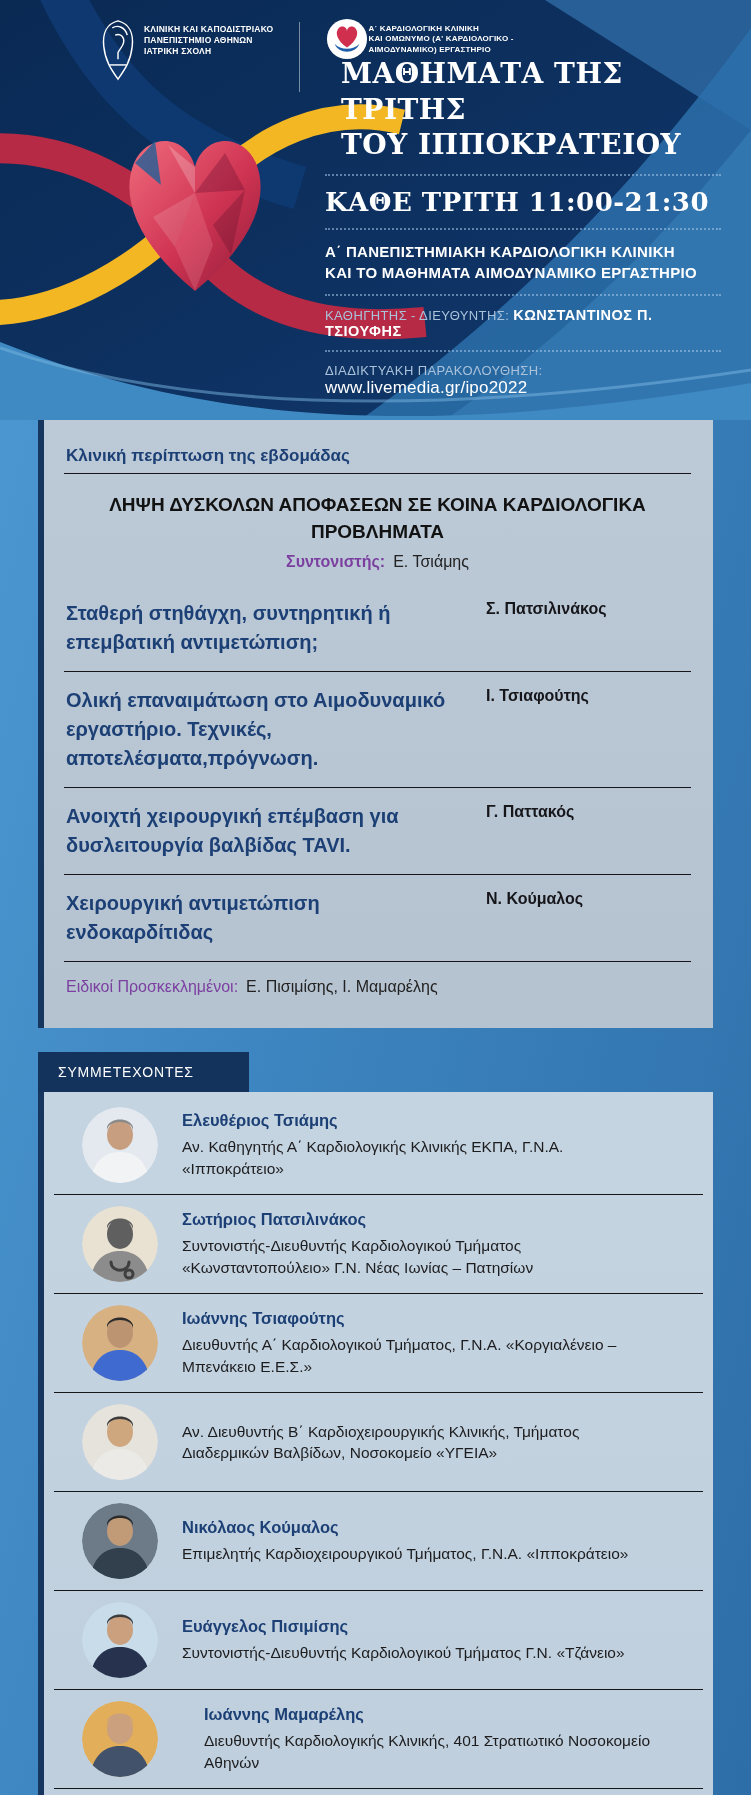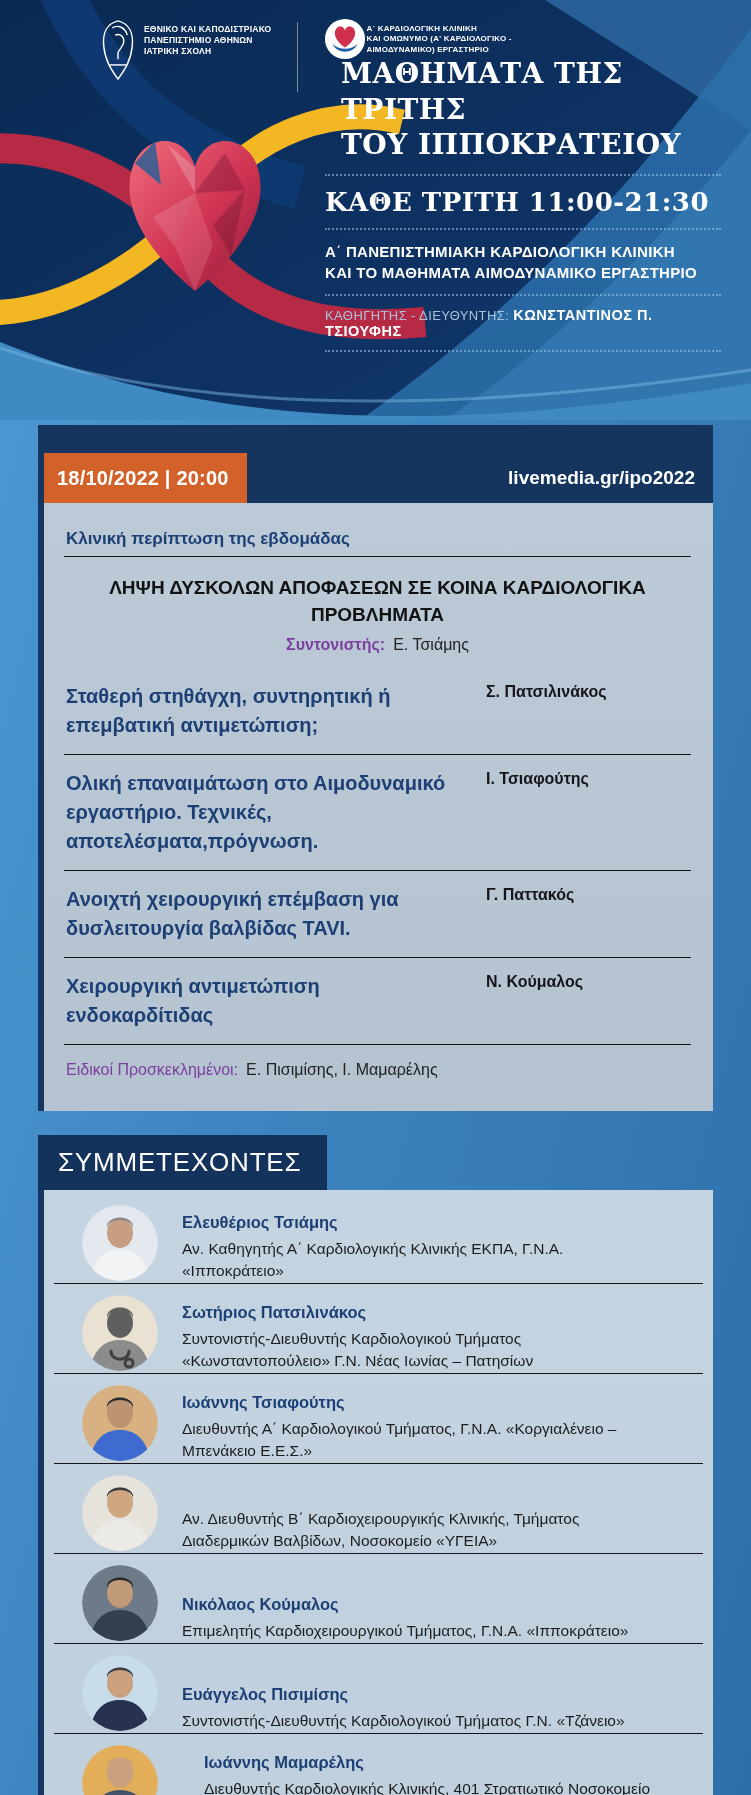--- a/index.html
+++ b/index.html
@@ -66,30 +66,30 @@
   .talk-row{display:flex;align-items:flex-start;padding:14px 0 14px 2px;border-top:1.5px solid #15151a;}
   .talk-row:first-child{border-top:none;}
   .talk-title{width:420px;color:#1c4075;font-weight:bold;font-size:20px;line-height:1.45;padding-right:18px;box-sizing:border-box;}
   .talk-speaker{flex:1;color:#15151a;font-weight:bold;font-size:16px;padding-top:1px;}
   .talks{border-bottom:1.5px solid #15151a;}
   .special-guests{margin:16px 0 4px 2px;font-size:16px;color:#222;}
   .special-guests .label{color:#7b3fa0;font-weight:normal;margin-right:8px;margin-top:36px;}
   
   .participants-bar{
     display:inline-block;background:#14335c;color:#fff;
-    font-size:26px;letter-spacing:.8px;padding:12px 26px 12px 20px;
+    font-size:14px;letter-spacing:.8px;padding:12px 26px 12px 20px;
     margin-top:24px;min-width:165px;
   }
   .participants-panel{
     background:linear-gradient(180deg,#c5d4e1 0%,#bfcfdd 100%);
     padding:4px 10px 14px 10px;
   }
   .participant-row{
-    display:flex;align-items:flex-end;gap:24px;
-    padding:11px 4px 2px 28px;border-bottom:1.5px solid #15151a;
+    display:flex;align-items:center;gap:24px;
+    padding:11px 4px 11px 28px;border-bottom:1.5px solid #15151a;
   }
   .participant-row:last-child{border-bottom:1.5px solid #15151a;gap:46px;}
   .avatar{width:76px;height:76px;border-radius:50%;overflow:hidden;flex:0 0 76px;}
   .avatar svg{display:block;}
   .av-bg-circle{fill:var(--av-bg,#dde4ea);}
   .av-head{fill:var(--av-head,#c79e7f);}
   .av-hair{fill:var(--av-hair,#555);}
   .av-body{fill:var(--av-body,#888);}
   .av-steth{display:none;stroke:#3f3f3f;fill:none;stroke-width:3;stroke-linecap:round;}
   .av-steth-circle{display:none;fill:none;stroke:#3f3f3f;stroke-width:3;}
@@ -133,21 +133,21 @@
     <div class="logo-block">
       <svg class="uoa-emblem" viewBox="0 0 60 90" aria-hidden="true">
         <g stroke="#ffffff" stroke-width="2" fill="none">
           <path d="M30,4 C46,8 52,22 50,40 C48,60 40,72 30,86 C20,72 12,60 10,40 C8,22 14,8 30,4 Z"></path>
           <path d="M22,14 C30,9 40,13 43,24"></path>
           <path d="M26,24 C34,21 39,27 38,34 C37,41 32,43 30,49 L30,58"></path>
           <path d="M18,66 h24"></path>
         </g>
       </svg>
       <div class="logo-caption">
-        <div>ΕΘΝΙΚΟ ΚΑΙ ΚΑΠΟΔΙΣΤΡΙΑΚΟ</div>
+        <div>ΚΛΙΝΙΚΗ ΚΑΙ ΚΑΠΟΔΙΣΤΡΙΑΚΟ</div>
         <div>ΠΑΝΕΠΙΣΤΗΜΙΟ ΑΘΗΝΩΝ</div>
         <div>ΙΑΤΡΙΚΗ ΣΧΟΛΗ</div>
       </div>
     </div>
     <div class="logo-divider"></div>
     <div class="logo-block">
       <svg class="clinic-emblem" viewBox="0 0 44 44" aria-hidden="true">
         <circle cx="22" cy="22" r="21" fill="#ffffff"></circle>
         <path d="M22,31 C12,24 9,16 13,11 C16,7 22,9 22,14 C22,9 28,7 31,11 C35,16 32,24 22,31 Z" fill="#d12f4e"></path>
         <path d="M9,27 C15,34 29,34 35,27 C31,38 13,38 9,27 Z" fill="#1d5fa8"></path>
@@ -171,29 +171,29 @@
     <div class="subtitle">
       <div>Α΄ ΠΑΝΕΠΙΣΤΗΜΙΑΚΗ ΚΑΡΔΙΟΛΟΓΙΚΗ ΚΛΙΝΙΚΗ</div>
       <div>ΚΑΙ ΤΟ ΜΑΘΗΜΑΤΑ ΑΙΜΟΔΥΝΑΜΙΚΟ ΕΡΓΑΣΤΗΡΙΟ</div>
     </div>
     <div class="dotline"></div>
     <div class="prof-line">
       <span>ΚΑΘΗΓΗΤΗΣ - ΔΙΕΥΘΥΝΤΗΣ:</span>
       <b>ΚΩΝΣΤΑΝΤΙΝΟΣ Π. ΤΣΙΟΥΦΗΣ</b>
     </div>
     <div class="dotline"></div>
+    <div class="stream-line">
+      <span>ΔΙΑΔΙΚΤΥΑΚΗ ΠΑΡΑΚΟΛΟΥΘΗΣΗ:</span>
+      <span class="url">www.livemedia.gr/ipo2022</span>
+    </div>
   </div>
 </div>
 
 <div class="content-col">
 
-  <div class="date-bar">
-    <div class="date-badge">18/10/2022 | 20:00</div>
-    <div class="livemedia-url">livemedia.gr/ipo2022</div>
-  </div>
 
   <div class="panel session-panel">
     <div class="section-label">Κλινική περίπτωση της εβδομάδας</div>
     <hr class="rule">
     <div class="session-title">ΛΗΨΗ ΔΥΣΚΟΛΩΝ ΑΠΟΦΑΣΕΩΝ ΣΕ ΚΟΙΝΑ ΚΑΡΔΙΟΛΟΓΙΚΑ ΠΡΟΒΛΗΜΑΤΑ</div>
     <div class="coordinator">
       <span class="label">Συντονιστής:</span><span>Ε. Τσιάμης</span>
     </div>
     <div class="talks">
       <div class="talk-row">

